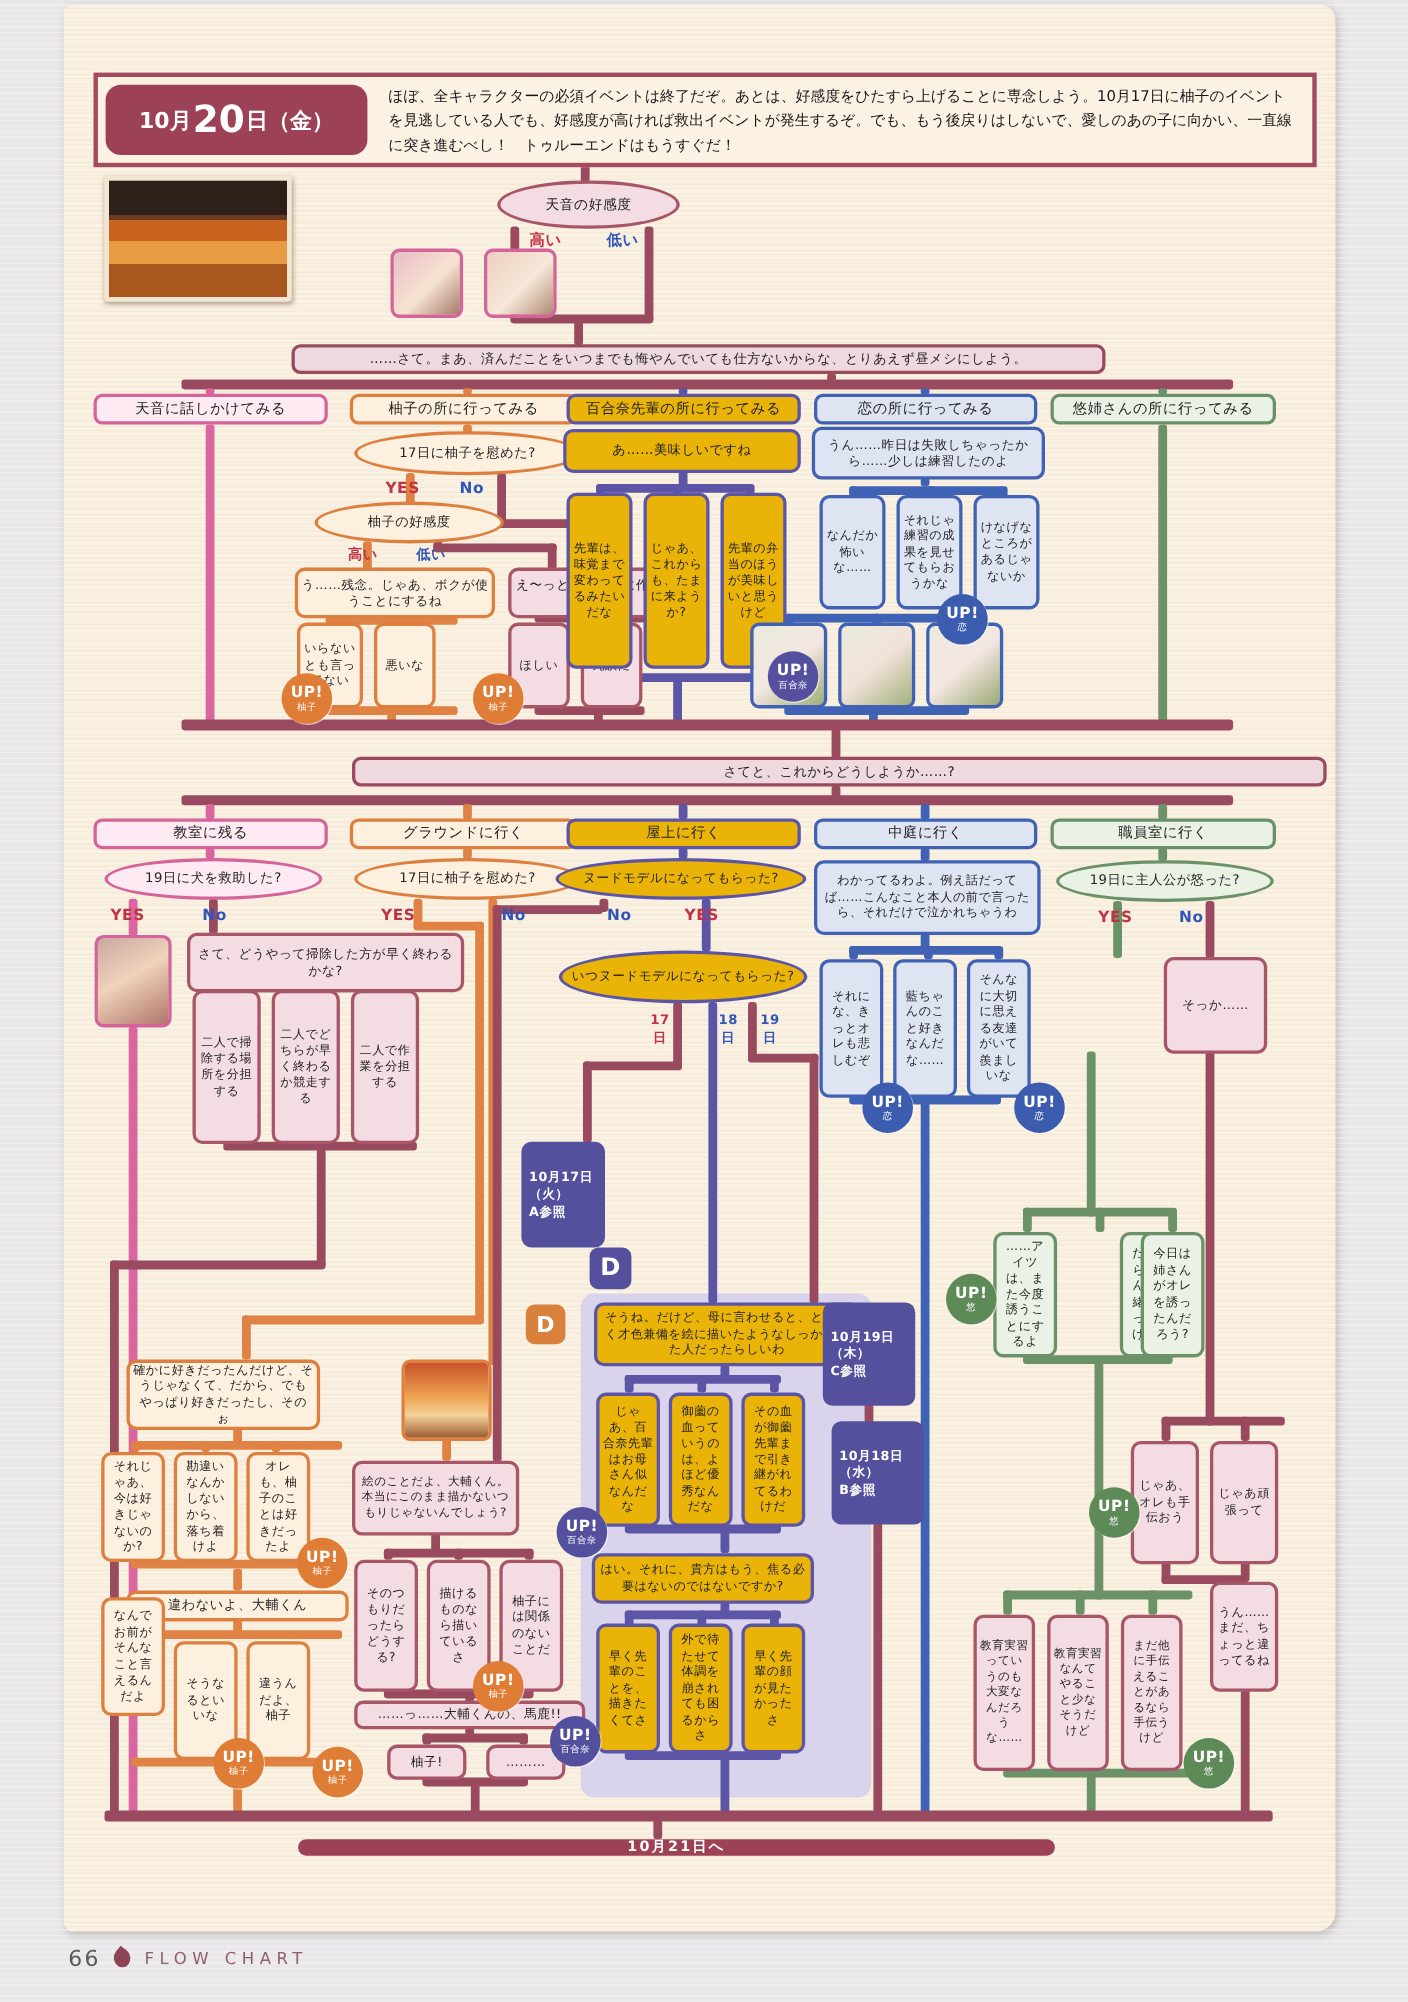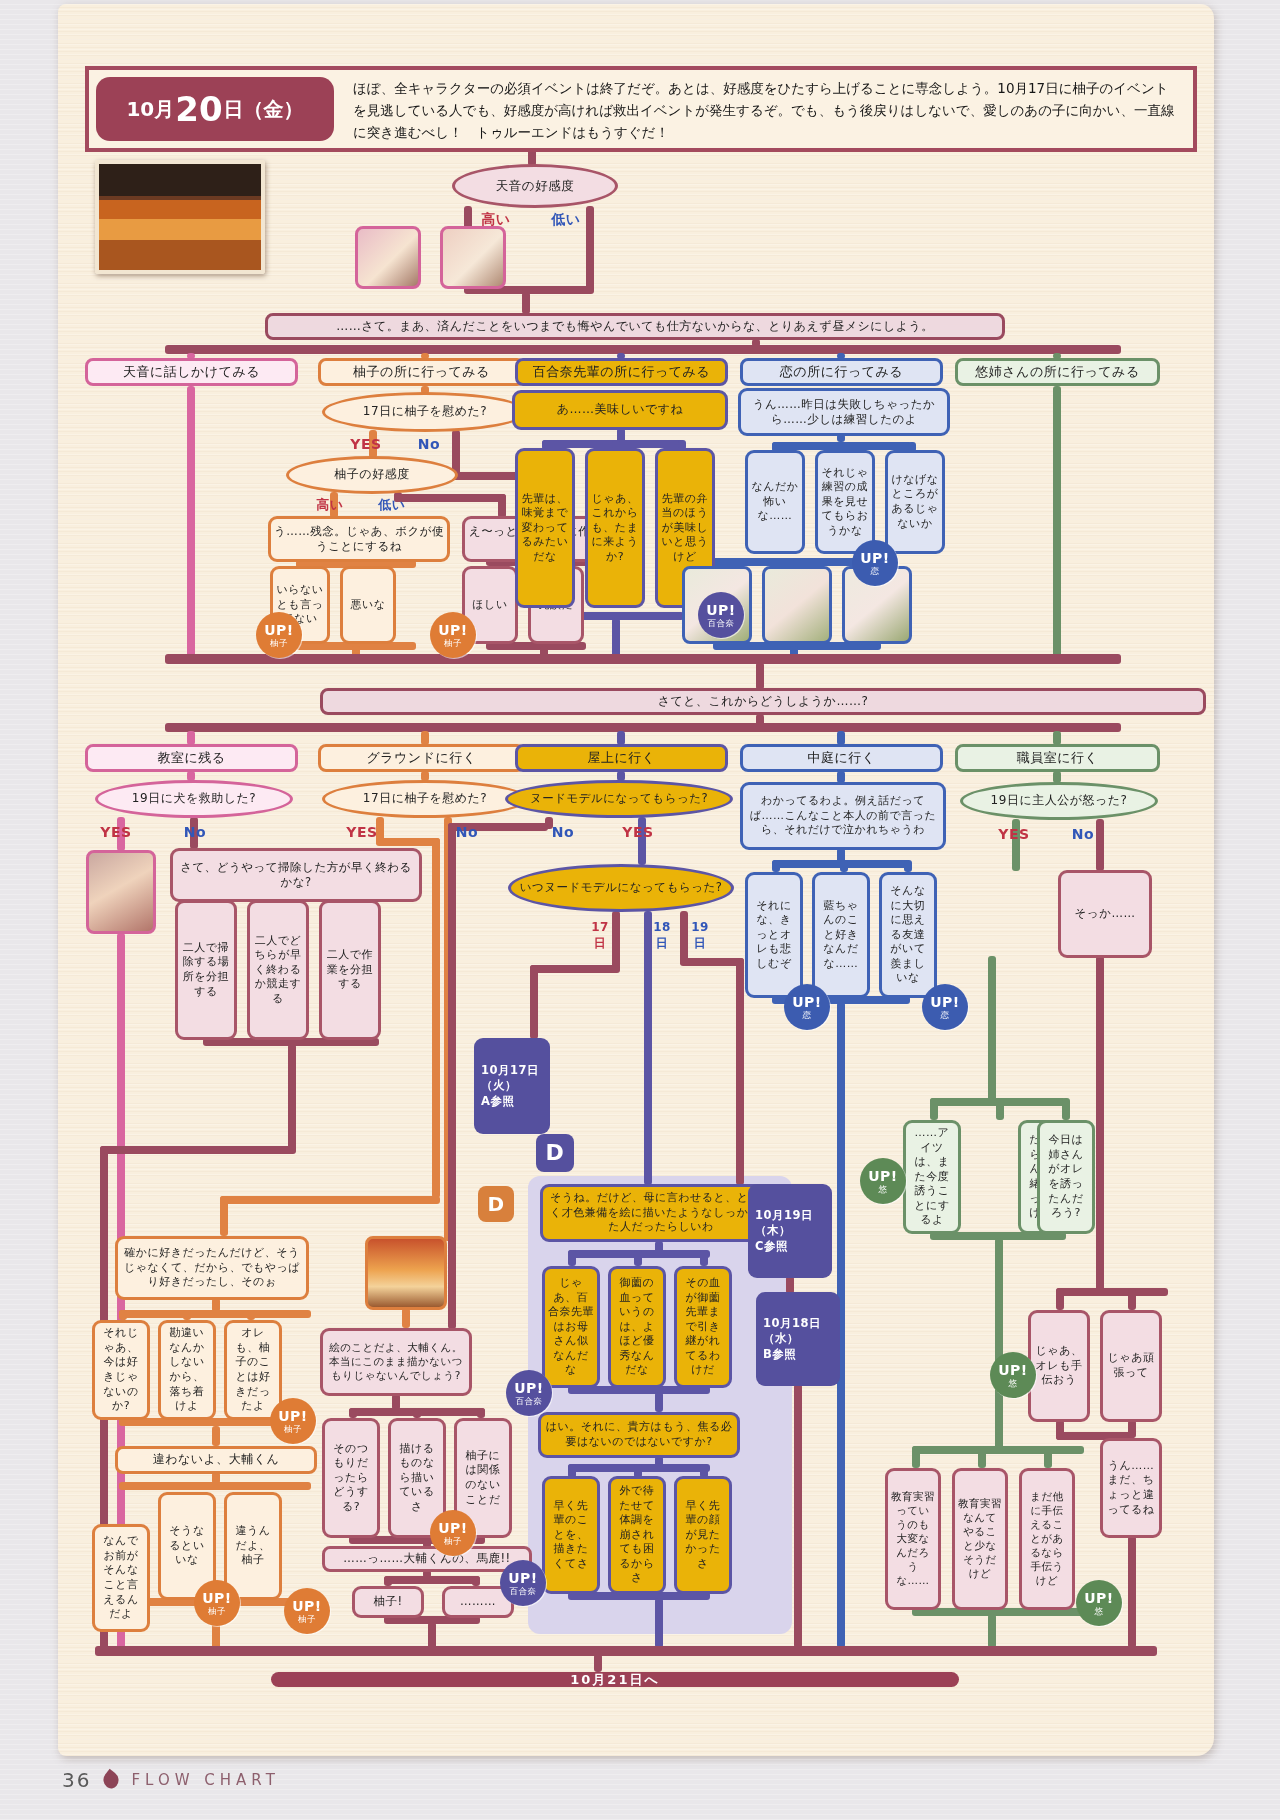--- a/index.html
+++ b/index.html
@@ -304,30 +304,30 @@
     <div class="node lab red" style="left: 98px; top: 822px; width: 36px; height: 20px; font-size: 14px;">YES</div>
     <div class="node lab blueLab" style="left: 180px; top: 822px; width: 30px; height: 20px; font-size: 14px;">No</div>
     <div class="node thumb pink" style="left: 86px; top: 850px; width: 70px; height: 84px; background: linear-gradient(150deg, rgb(202, 168, 160), rgb(239, 211, 188) 45%, rgb(178, 117, 106));"></div>
     <div class="node box winePink" style="left: 170px; top: 848px; width: 252px; height: 54px; font-size: 11.5px;">さて、どうやって掃除した方が早く終わるかな?</div>
     <div class="node box winePink" style="left: 175px; top: 900px; width: 62px; height: 140px; font-size: 11px;">二人で掃除する場所を分担する</div>
     <div class="node box winePink" style="left: 247px; top: 900px; width: 62px; height: 140px; font-size: 11px;">二人でどちらが早く終わるか競走する</div>
     <div class="node box winePink" style="left: 319px; top: 900px; width: 62px; height: 140px; font-size: 11px;">二人で作業を分担する</div>
     <div class="node ellipse orange" style="left: 322px; top: 780px; width: 206px; height: 38px; font-size: 12px;">17日に柚子を慰めた?</div>
     <div class="node lab red" style="left: 344px; top: 822px; width: 36px; height: 20px; font-size: 14px;">YES</div>
     <div class="node lab blueLab" style="left: 452px; top: 822px; width: 30px; height: 20px; font-size: 14px;">No</div>
-    <div class="node box orange" style="left: 115px; top: 1236px; width: 194px; height: 64px; font-size: 11px;">確かに好きだったんだけど、そうじゃなくて、だから、でもやっぱり好きだったし、そのぉ</div>
+    <div class="node box orange" style="left: 115px; top: 1236px; width: 176px; height: 64px; font-size: 11px;">確かに好きだったんだけど、そうじゃなくて、だから、でもやっぱり好きだったし、そのぉ</div>
     <div class="node box orange" style="left: 92px; top: 1320px; width: 58px; height: 100px; font-size: 11px;">それじゃあ、今は好きじゃないのか?</div>
     <div class="node box orange" style="left: 158px; top: 1320px; width: 58px; height: 100px; font-size: 11px;">勘違いなんかしないから、落ち着けよ</div>
     <div class="node box orange" style="left: 224px; top: 1320px; width: 58px; height: 100px; font-size: 11px;">オレも、柚子のことは好きだったよ</div>
     <div class="node badge bOrange" style="left: 270px; top: 1398px;">
       <span class="up">UP!</span>
       <span class="who">柚子</span>
     </div>
     <div class="node bar orange" style="left: 115px; top: 1446px; width: 202px; height: 28px; font-size: 12px;">違わないよ、大輔くん</div>
-    <div class="node box orange" style="left: 92px; top: 1524px; width: 58px; height: 108px; font-size: 11px;">なんでお前がそんなこと言えるんだよ</div>
+    <div class="node box orange" style="left: 92px; top: 1452px; width: 58px; height: 108px; font-size: 11px;">なんでお前がそんなこと言えるんだよ</div>
     <div class="node box orange" style="left: 158px; top: 1492px; width: 58px; height: 108px; font-size: 11px;">そうなるといいな</div>
     <div class="node box orange" style="left: 224px; top: 1492px; width: 58px; height: 108px; font-size: 11px;">違うんだよ、柚子</div>
     <div class="node badge bOrange" style="left: 194px; top: 1580px;">
       <span class="up">UP!</span>
       <span class="who">柚子</span>
     </div>
     <div class="node badge bOrange" style="left: 284px; top: 1588px;">
       <span class="up">UP!</span>
       <span class="who">柚子</span>
     </div>
@@ -415,16 +415,16 @@
     <div class="node box winePink" style="left: 952px; top: 1468px; width: 56px; height: 142px; font-size: 10.5px;">教育実習なんてやること少なそうだけど</div>
     <div class="node box winePink" style="left: 1019px; top: 1468px; width: 56px; height: 142px; font-size: 10.5px;">まだ他に手伝えることがあるなら手伝うけど</div>
     <div class="node badge bGreen" style="left: 1076px; top: 1580px;">
       <span class="up">UP!</span>
       <span class="who">悠</span>
     </div>
     <div class="node solid wineSolid" style="left: 271px; top: 1672px; width: 688px; height: 15px; font-size: 13px;">10月21日へ</div>
   </div>
 
 <div class="footer">
-  <span class="pagenum">36</span>
+  <span class="pagenum">66</span>
   <span class="leaf"></span>
   <span class="flowchart-label">FLOW CHART</span>
 </div>
 
 </body></html>

